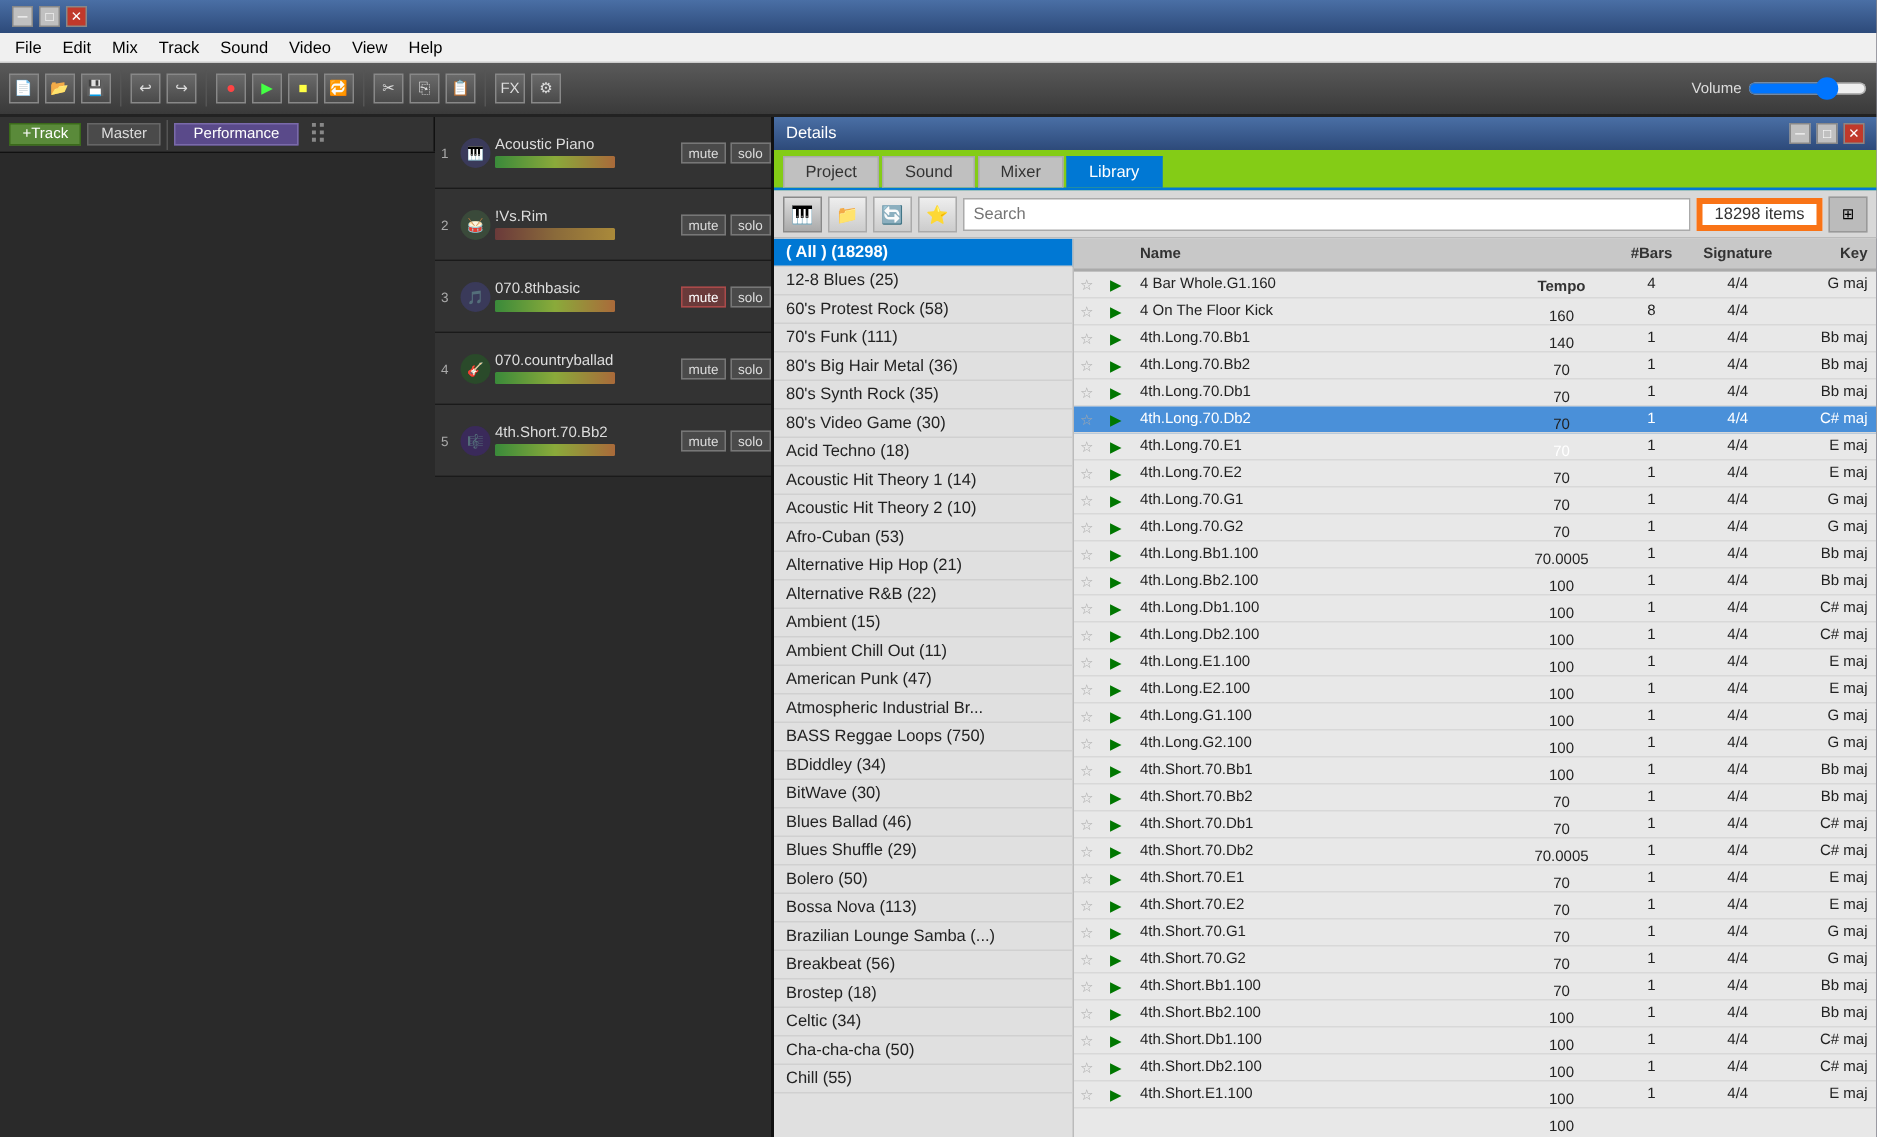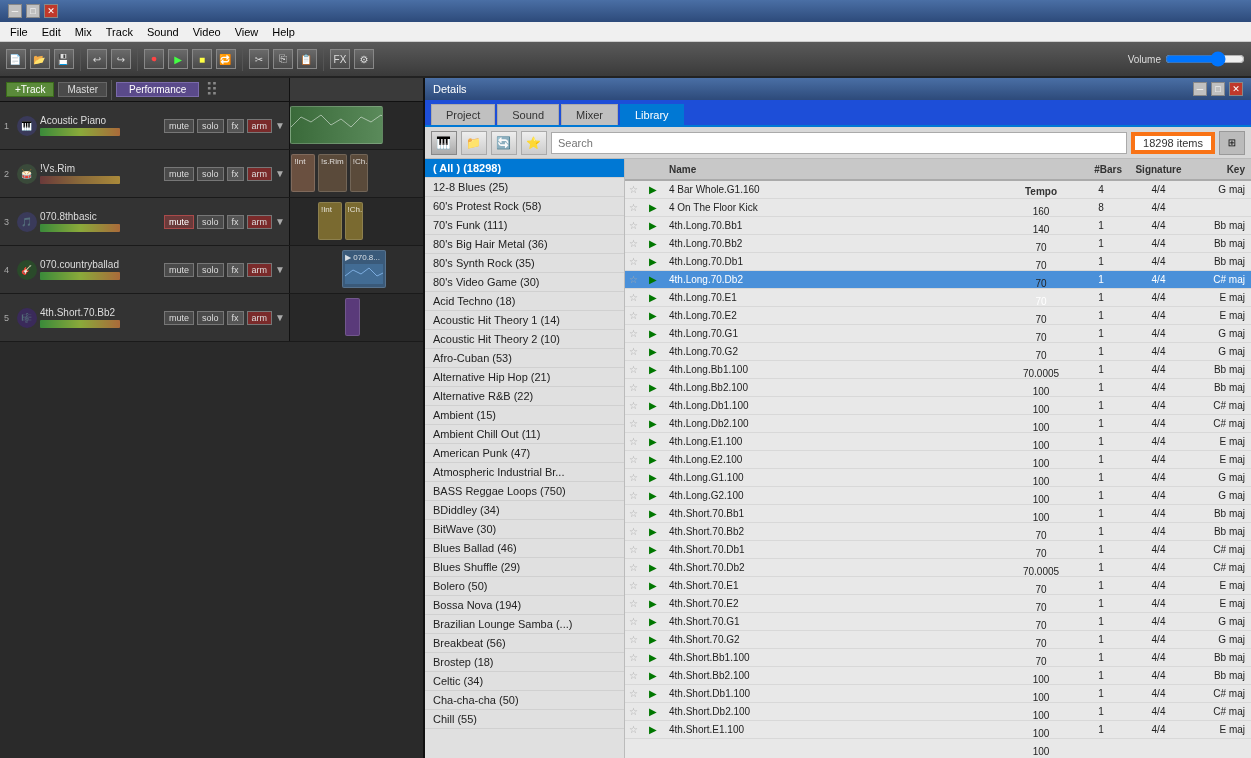--- a/index.html
+++ b/index.html
@@ -43,25 +43,25 @@
     }
     .tb-icon { width: 20px; height: 20px; background: linear-gradient(to bottom, #6a6a6a, #4a4a4a); border: 1px solid #888; display: flex; align-items: center; justify-content: center; color: #ddd; font-size: 10px; cursor: pointer; }
     .volume-control { display: flex; align-items: center; gap: 4px; color: #ddd; font-size: 10px; }
     .volume-slider { width: 80px; height: 14px; }
 
     
     .main-container { display: flex; height: calc(758px - 22px - 20px - 36px); }
 
     
     .daw-panel {
-      width: 425px;
+      width: 516px;
       background: #2a2a2a;
       border-right: 2px solid #111;
       display: flex;
-      flex-direction: column;
+      flex-direction: row;
     }
 
     
     .timeline-header {
       background: #3a3a3a;
       height: 24px;
       display: flex;
       align-items: center;
       border-bottom: 1px solid #111;
       position: relative;
@@ -121,21 +121,21 @@
       padding: 3px 8px;
       font-size: 11px;
       display: flex;
       align-items: center;
       justify-content: space-between;
       height: 22px;
     }
 
     
     .details-tabs {
-      background: #1d4ed8;
+      background: #84cc16;
       display: flex;
       align-items: flex-end;
       padding: 4px 6px 0;
       border-bottom: 2px solid #0078d4;
     }
     .d-tab {
       padding: 4px 14px;
       font-size: 11px;
       cursor: pointer;
       background: #c0c0c0;
@@ -502,36 +502,36 @@
           <div class="genre-item">Ambient (15)</div>
           <div class="genre-item">Ambient Chill Out (11)</div>
           <div class="genre-item">American Punk (47)</div>
           <div class="genre-item">Atmospheric Industrial Br...</div>
           <div class="genre-item">BASS Reggae Loops (750)</div>
           <div class="genre-item">BDiddley (34)</div>
           <div class="genre-item">BitWave (30)</div>
           <div class="genre-item">Blues Ballad (46)</div>
           <div class="genre-item">Blues Shuffle (29)</div>
           <div class="genre-item">Bolero (50)</div>
-          <div class="genre-item">Bossa Nova (194)</div>
+          <div class="genre-item">Bossa Nova (113)</div>
           <div class="genre-item">Brazilian Lounge Samba (...)</div>
           <div class="genre-item">Breakbeat (56)</div>
           <div class="genre-item">Brostep (18)</div>
           <div class="genre-item">Celtic (34)</div>
           <div class="genre-item">Cha-cha-cha (50)</div>
           <div class="genre-item">Chill (55)</div>
         </div>
 
       <div class="track-list">
         <div class="track-list-header">
           <div class="tl-col star"></div>
           <div class="tl-col play"></div>
           <div class="tl-col name" style="cursor:pointer;">Name</div>
           <div class="tl-col tempo" style="cursor:pointer;">Tempo</div>
-          <div class="tl-col bars" style="cursor:pointer;text-align:right;">#Bars</div>
+          <div class="tl-col bars" style="cursor:pointer;">#Bars</div>
           <div class="tl-col sig" style="cursor:pointer;">Signature</div>
           <div class="tl-col key" style="cursor:pointer;">Key</div>
         </div>
         <div class="track-list-body" id="track-list-body">
         <div class="tl-row">
     <div class="tl-col star">
       <span class="star-icon">☆</span>
     </div>
     <div class="tl-col play">
       <span class="play-icon">▶</span>

